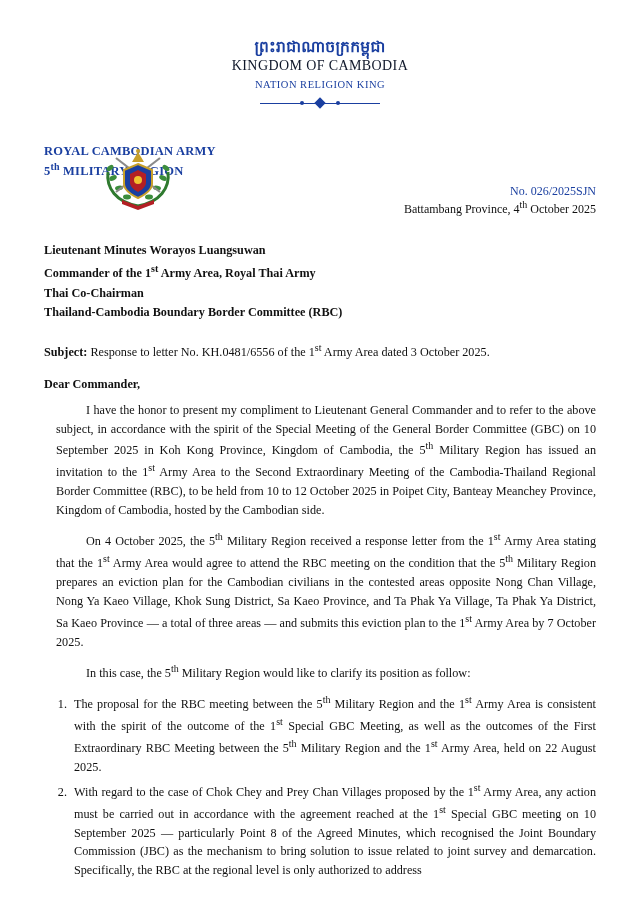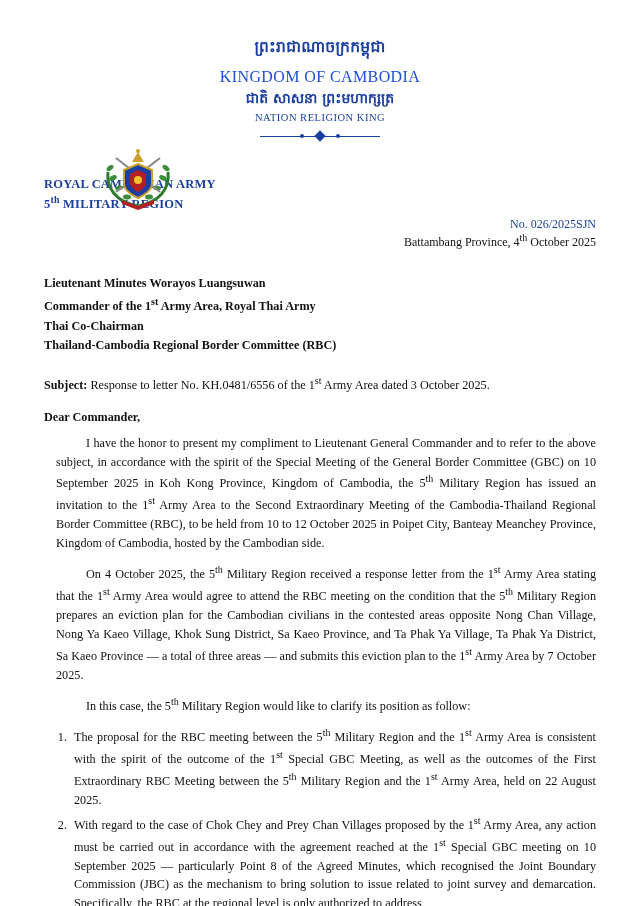--- a/index.html
+++ b/index.html
@@ -29,24 +29,24 @@
     line-height: 1.25;
   }
   .khmer-title {
     font-family: "DejaVu Sans", sans-serif;
     color: #1a3fa0;
     font-size: 15.5px;
     font-weight: bold;
     letter-spacing: .3px;
   }
   .kingdom {
-    color: #1d4ed8;
-    font-size: 16px;
+    color: #0f172a;
+    font-size: 14px;
     letter-spacing: .4px;
-    margin-top: 10px;
+    margin-top: 0;
   }
   .khmer-sub {
     font-family: "DejaVu Sans", sans-serif;
     color: #1a3fa0;
     font-size: 14px;
     font-weight: bold;
     margin-top: 3px;
   }
   .nation {
     color: #1a3fa0;
@@ -164,21 +164,20 @@
   sup { font-size: 10px; vertical-align: super; }
 </style>
 </head>
 <body>
 
 <div class="page">
 
   <div class="header">
     <div class="khmer-title">ព្រះរាជាណាចក្រកម្ពុជា</div>
     <div class="kingdom">KINGDOM OF CAMBODIA</div>
-    <div class="khmer-sub">ជាតិ សាសនា ព្រះមហាក្សត្រ</div>
     <div class="nation">NATION RELIGION KING</div>
     <div class="divider-orn">
       <div class="line"></div>
       <div class="dot-l"></div>
       <div class="dot-r"></div>
       <div class="diamond"></div>
     </div>
   </div>
 
   <div class="emblem">
@@ -218,21 +217,21 @@
 
   <div class="docno-row">
     <div class="docno">No. 026/2025SJN</div>
     <div class="place-date">Battambang Province, 4<sup>th</sup> October 2025</div>
   </div>
 
   <div class="addressee">
     <div>Lieutenant Minutes Worayos Luangsuwan</div>
     <div>Commander of the 1<sup>st</sup> Army Area, Royal Thai Army</div>
     <div>Thai Co-Chairman</div>
-    <div>Thailand-Cambodia Regional Border Committee (RBC)</div>
+    <div>Thailand-Cambodia Boundary Border Committee (RBC)</div>
   </div>
 
   <div class="subject">
     <b>Subject:</b><span> Response to letter No. KH.0481/6556 of the 1<sup>st</sup> Army Area dated 3 October 2025.</span>
   </div>
 
   <div class="salutation">Dear Commander,</div>
 
   <p class="body-par">I have the honor to present my compliment to Lieutenant General Commander and to refer to the above subject, in accordance with the spirit of the Special Meeting of the General Border Committee (GBC) on 10 September 2025 in Koh Kong Province, Kingdom of Cambodia, the 5<sup>th</sup> Military Region has issued an invitation to the 1<sup>st</sup> Army Area to the Second Extraordinary Meeting of the Cambodia-Thailand Regional Border Committee (RBC), to be held from 10 to 12 October 2025 in Poipet City, Banteay Meanchey Province, Kingdom of Cambodia, hosted by the Cambodian side.</p>
   <p class="body-par">On 4 October 2025, the 5<sup>th</sup> Military Region received a response letter from the 1<sup>st</sup> Army Area stating that the 1<sup>st</sup> Army Area would agree to attend the RBC meeting on the condition that the 5<sup>th</sup> Military Region prepares an eviction plan for the Cambodian civilians in the contested areas opposite Nong Chan Village, Nong Ya Kaeo Village, Khok Sung District, Sa Kaeo Province, and Ta Phak Ya Village, Ta Phak Ya District, Sa Kaeo Province — a total of three areas — and submits this eviction plan to the 1<sup>st</sup> Army Area by 7 October 2025.</p>

